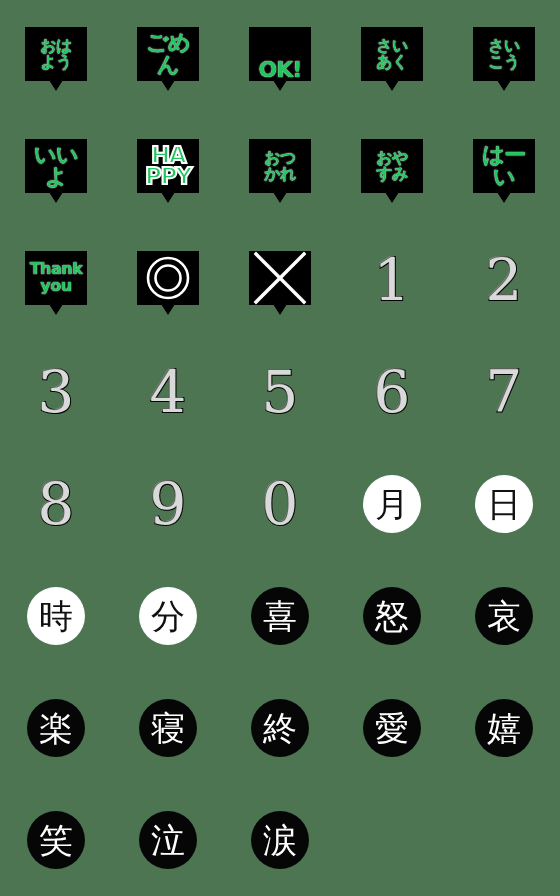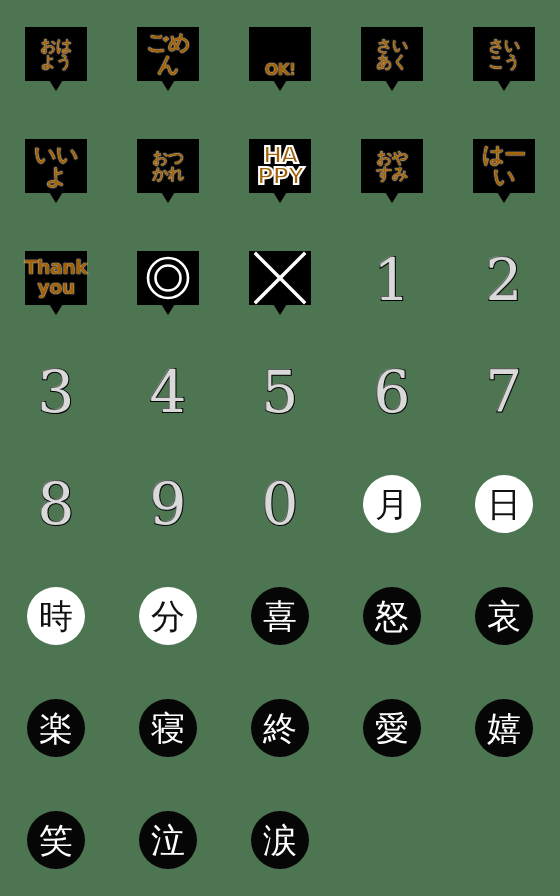--- a/index.html
+++ b/index.html
@@ -49,37 +49,37 @@
     left: 50%;
     bottom: -10px;
     transform: translateX(-50%);
     width: 0;
     height: 0;
     border-left: 7px solid transparent;
     border-right: 7px solid transparent;
     border-top: 11px solid #000000;
   }
   .bubble-text {
-    color: #a16207;
+    color: #22c55e;
     font-family: "DejaVu Sans", sans-serif;
     font-weight: bold;
     text-align: center;
     line-height: 1.02;
     letter-spacing: -0.5px;
     white-space: pre-line;
     text-shadow:
       0 0 1px #ffffff,
       0 0 2px rgba(255,255,255,0.55);
     position: relative;
     z-index: 2;
   }
   .bubble-text.one-line-3 { font-size: 22px; }
   .bubble-text.two-line   { font-size: 16px; }
-  .bubble-text.latin-ok   { font-size: 16px; letter-spacing: -1px; margin-top: 33px; }
-  .bubble-text.latin-thx  { font-size: 19px; line-height: 1.05; }
+  .bubble-text.latin-ok   { font-size: 22px; letter-spacing: -1px; margin-top: 33px; }
+  .bubble-text.latin-thx  { font-size: 16px; line-height: 1.05; }
   .bubble-text.latin-happy{
     font-size: 23px;
     line-height: 0.92;
     letter-spacing: -1.5px;
     -webkit-text-stroke: 2px #ffffff;
   }
 
   
   .bubble-symbol {
     position: relative;
@@ -157,28 +157,28 @@
 こう</div>
       </div>
     </div>
     <div class="cell">
       <div class="bubble">
         <div class="bubble-text one-line-3">いいよ</div>
       </div>
     </div>
     <div class="cell">
       <div class="bubble">
+        <div class="bubble-text latin-happy">HA
+PPY</div>
+      </div>
+    </div>
+    <div class="cell">
+      <div class="bubble">
         <div class="bubble-text two-line">おつ
 かれ</div>
-      </div>
-    </div>
-    <div class="cell">
-      <div class="bubble">
-        <div class="bubble-text latin-happy">HA
-PPY</div>
       </div>
     </div>
     <div class="cell">
       <div class="bubble">
         <div class="bubble-text two-line">おや
 すみ</div>
       </div>
     </div>
     <div class="cell">
       <div class="bubble">

